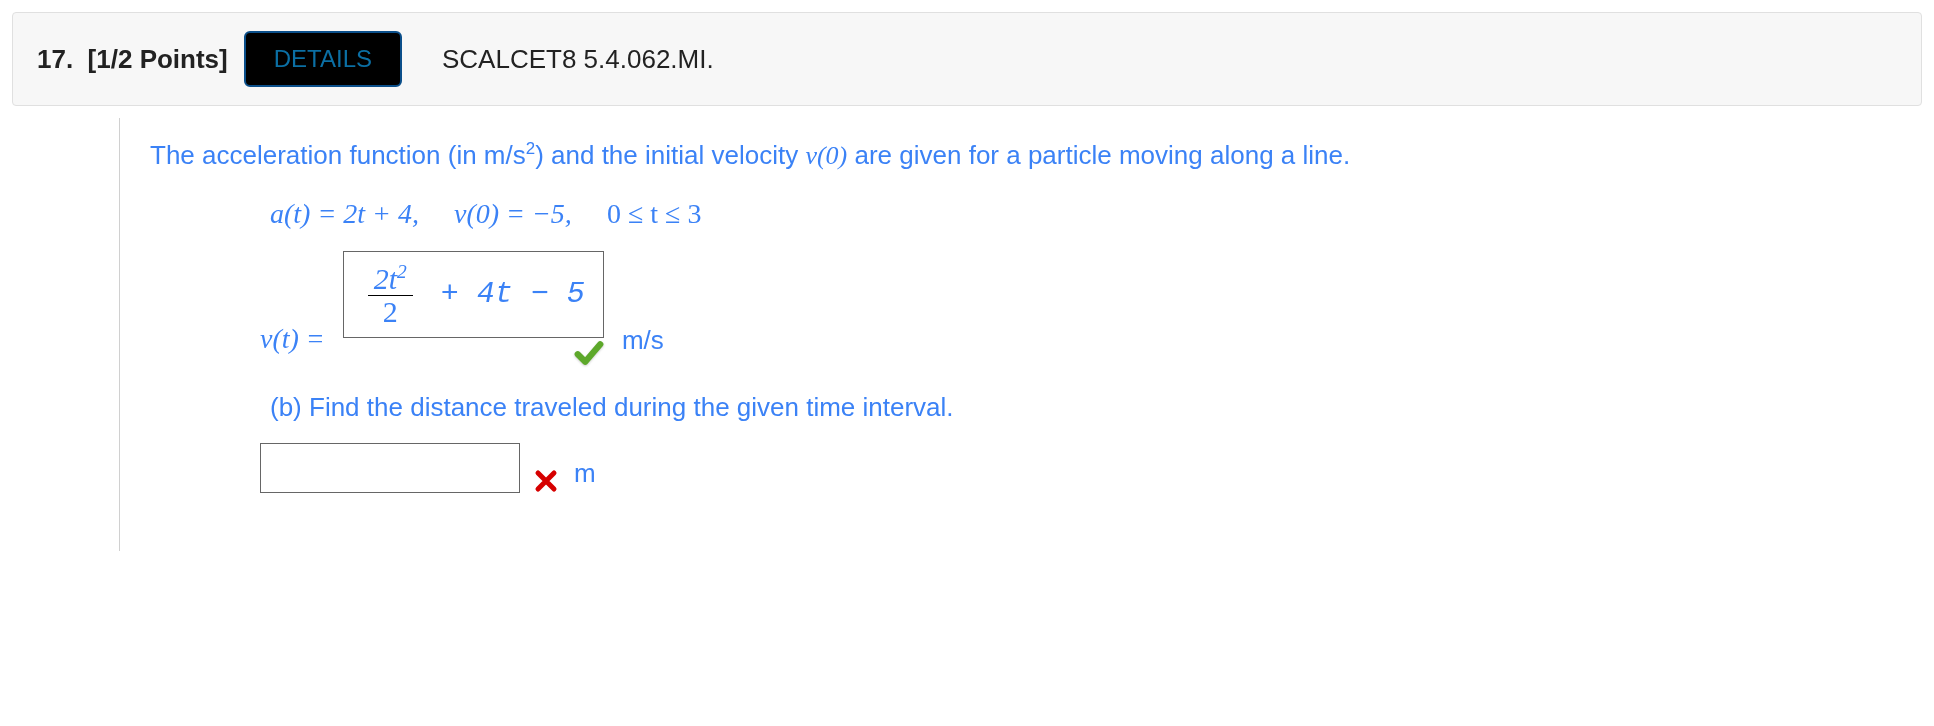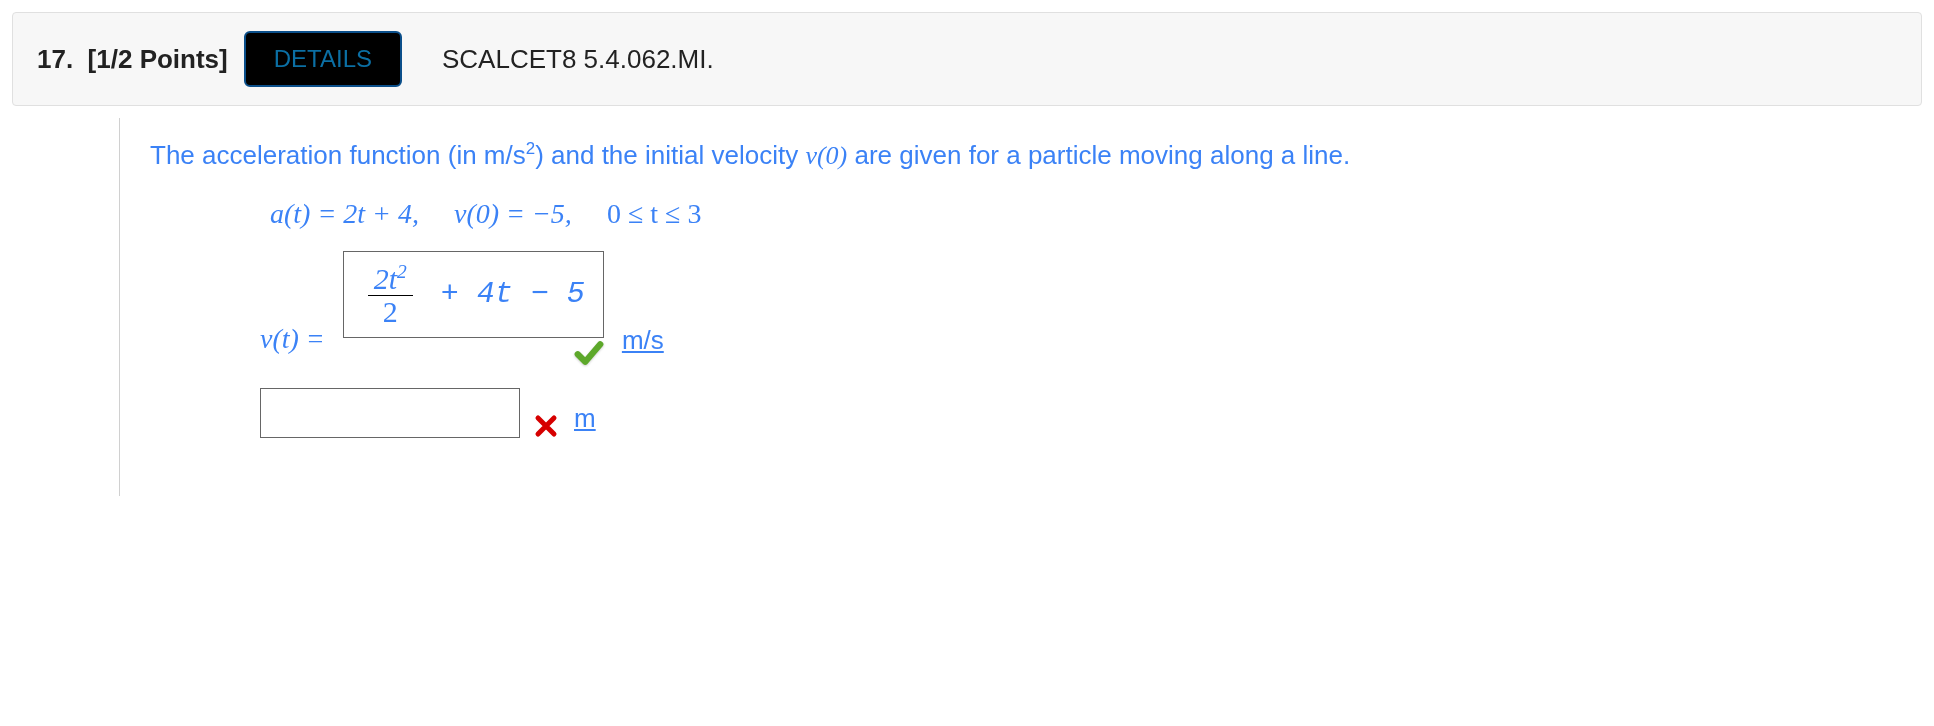--- a/index.html
+++ b/index.html
@@ -103,21 +103,21 @@
     margin-bottom: -8px;
   }
   .check-icon svg { width: 30px; height: 30px; filter: drop-shadow(0 1px 1px rgba(0,0,0,0.2)); }
   .x-icon {
     display: inline-flex;
     align-items: center;
     color: #d60000;
     margin-left: 8px;
   }
   .x-icon svg { width: 24px; height: 24px; }
-  .unit { font-family: Arial, sans-serif; font-size: 26px; text-decoration: underline; }
+  .unit { font-family: Arial, sans-serif; font-size: 26px; }
   .box-and-mark {
     display: inline-flex;
     flex-direction: column;
     align-items: flex-end;
   }
 </style>
 </head>
 <body>
 
 <div class="header-bar">
@@ -158,20 +158,21 @@
         </div>
         <span class="check-icon">
           <svg viewBox="0 0 24 24">
               <path fill="none" stroke="#5da82a" stroke-width="5" stroke-linecap="round" stroke-linejoin="round" d="M3 13 L9 19 L21 5"></path>
             </svg>
         </span>
       </div>
       <span class="unit">m/s</span>
     </div>
 
+    <div class="indent-1">(b) Find the distance traveled during the given time interval.</div>
 
     <div class="indent-ans answer-row" style="gap:6px;">
       <div class="answer-box small"></div>
       <span class="x-icon">
         <svg viewBox="0 0 24 24">
             <path fill="none" stroke="#d60000" stroke-width="5" stroke-linecap="round" d="M4 4 L20 20 M20 4 L4 20"></path>
           </svg>
       </span>
       <span class="unit" style="margin-left:10px;">m</span>
     </div>

